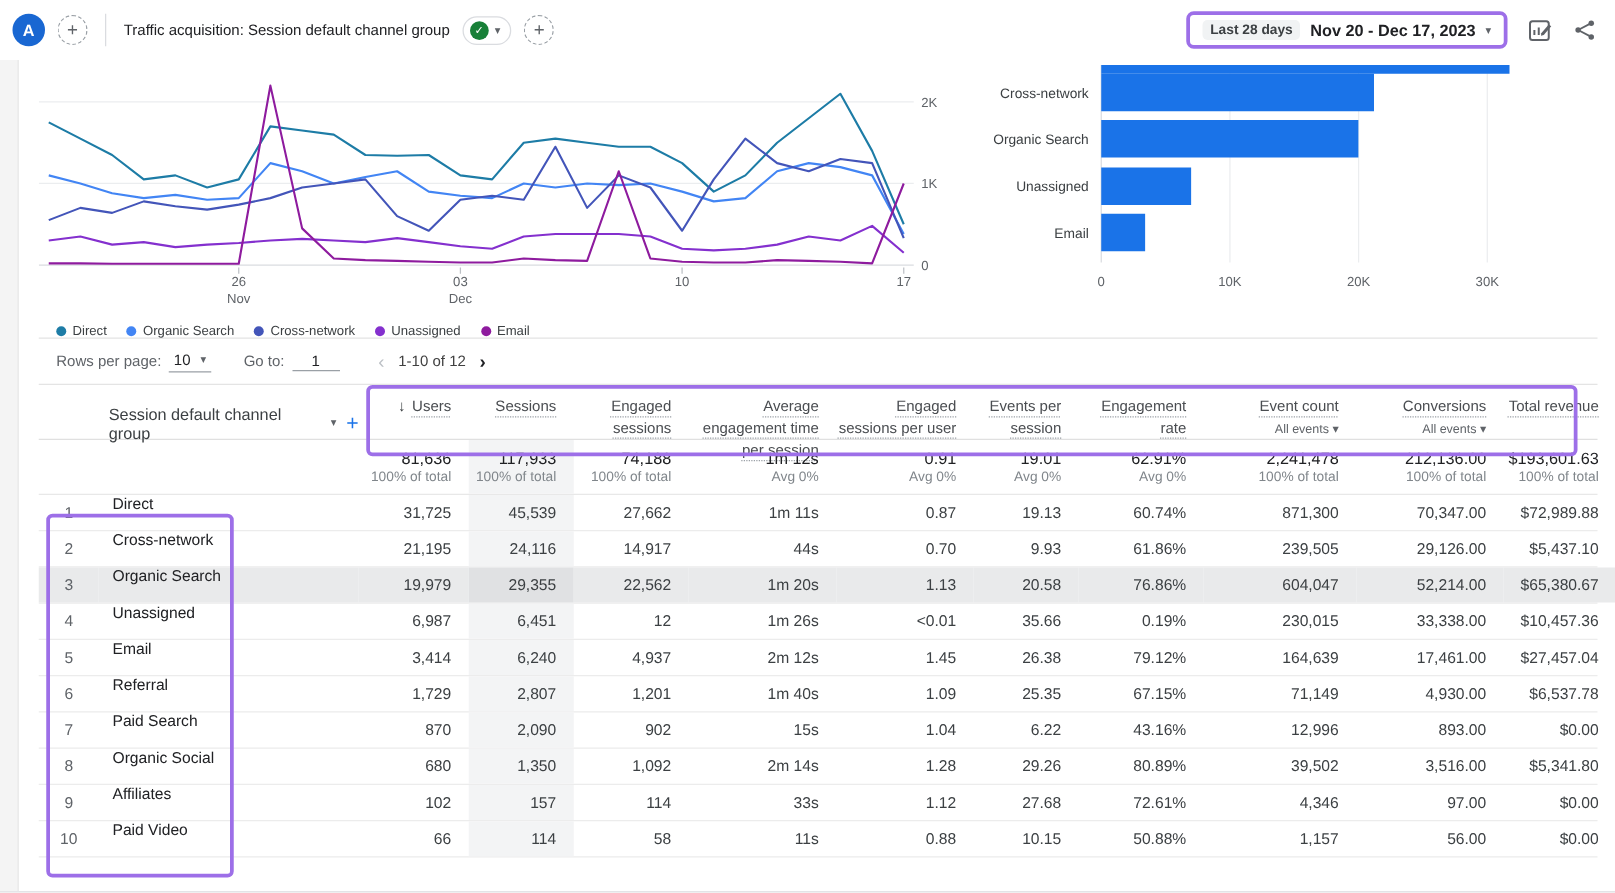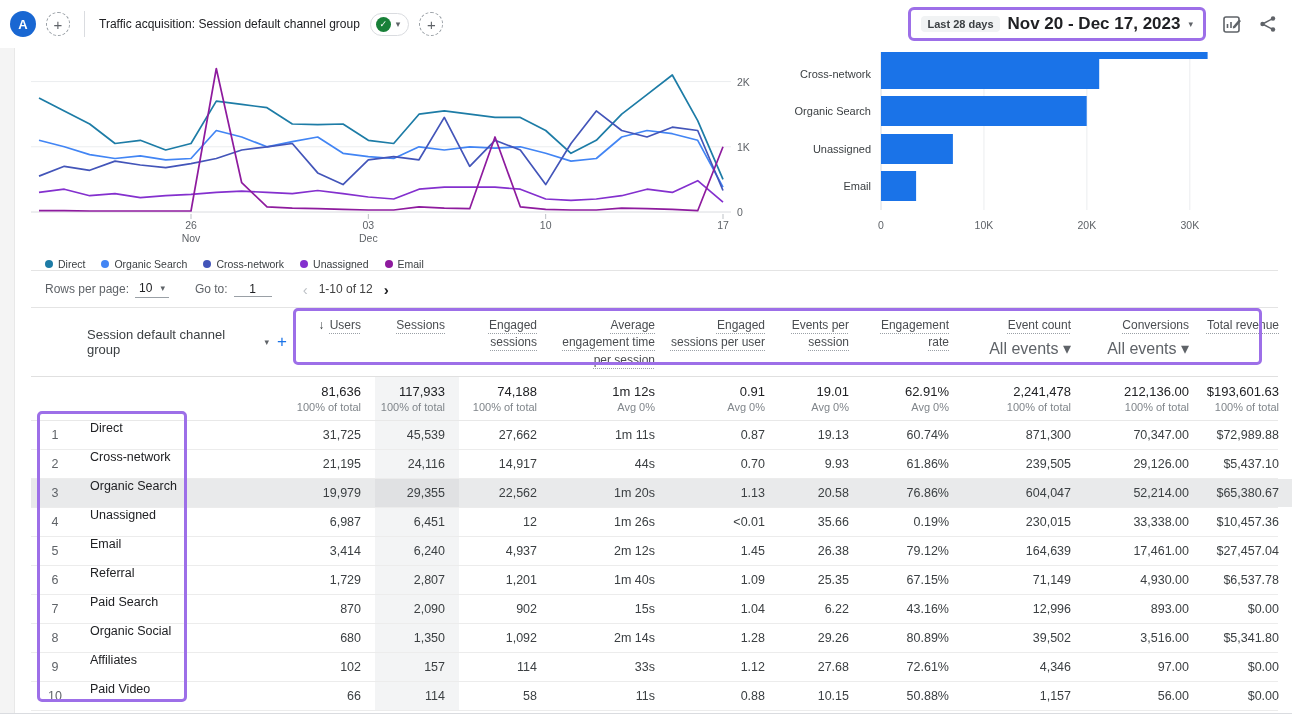--- a/index.html
+++ b/index.html
@@ -12,21 +12,21 @@
   .avatar { width:26px; height:26px; border-radius:50%; background:#1967d2; color:#fff; font-size:13px; font-weight:bold; display:flex; align-items:center; justify-content:center; cursor:pointer; }
   .dashed-plus { width:24px; height:24px; border-radius:50%; border:1px dashed #9aa0a6; color:#5f6368; font-size:15px; display:flex; align-items:center; justify-content:center; cursor:pointer; }
   .vdiv { width:1px; height:26px; background:#dadce0; margin:0 4px; }
   h1 { font-size:12px; font-weight:400; color:#202124; white-space:nowrap; }
   .badge { display:flex; align-items:center; gap:5px; border:1px solid #dadce0; border-radius:14px; padding:3px 8px 3px 5px; cursor:pointer; }
   .badge .chk { width:15px; height:15px; border-radius:50%; background:#188038; color:#fff; font-size:9px; display:flex; align-items:center; justify-content:center; }
   .caret { font-size:9px; color:#5f6368; }
   .hdr-right { display:flex; align-items:center; gap:16px; }
   .date-range { display:flex; align-items:center; gap:8px; border:3px solid #9d6fe8; border-radius:6px; padding:4px 10px; cursor:pointer; }
   .date-range .chip { background:#f1f3f4; border-radius:4px; padding:2px 6px; font-size:11px; font-weight:bold; color:#3c4043; }
-  .date-range .dates { font-size:17px; font-weight:bold; color:#202124; }
+  .date-range .dates { font-size:13px; font-weight:bold; color:#202124; }
   .icon-btn { color:#5f6368; cursor:pointer; display:flex; }
 
   
   .charts { display:flex; justify-content:space-between; padding:4px 14px 0 16px; height:222px; }
   .line-wrap { width:740px; }
   .legend { display:flex; gap:16px; padding:6px 0 0 14px; }
   .legend-item { display:flex; align-items:center; gap:5px; font-size:10.5px; color:#3c4043; }
   .legend-dot { width:8px; height:8px; border-radius:50%; }
   .bar-wrap { width:502px; }
   svg text { font-family:"Liberation Sans","DejaVu Sans",sans-serif; }
@@ -42,27 +42,27 @@
   .pager input { width:38px; border:none; border-bottom:1px solid #9aa0a6; text-align:center; font-size:12px; color:#202124; outline:none; font-family:inherit; }
   .chev { font-size:15px; padding:0 5px; cursor:pointer; }
   .chev.disabled { color:#bdc1c6; }
   .chev.on { color:#202124; font-weight:bold; }
   .range-lbl { color:#404040; }
 
   
   .table { position:relative; margin:0 14px 0 16px; }
   .trow { display:grid; grid-template-columns:48px 208px 88px 84px 92px 118px 110px 84px 100px 122px 118px 90px; align-items:stretch; }
   .trow .c { display:flex; flex-direction:column; justify-content:center; align-items:flex-end; padding-right:14px; font-size:12.5px; color:#3c4043; }
-  .thead { height:69px; border-bottom:1px solid #e0e0e0; }
+  .thead { height:44px; border-bottom:1px solid #e0e0e0; }
   .thead .dim { grid-column:1 / span 2; display:flex; align-items:center; padding-left:56px; gap:8px; font-size:13px; color:#3c4043; }
   .thead .dim .plus { color:#1a73e8; font-size:17px; cursor:pointer; }
   .thead .c { justify-content:flex-start; padding-top:9px; font-size:12px; color:#4a4d51; text-align:right; line-height:1.45; }
   .hlbl { text-decoration:underline dotted 1px #9aa0a6; text-underline-offset:4px; cursor:pointer; }
   .sort-arrow { color:#3c4043; margin-right:2px; }
-  .colfilter { font-size:16px; color:#5f6368; margin-top:3px; cursor:pointer; }
+  .colfilter { font-size:10px; color:#5f6368; margin-top:3px; cursor:pointer; }
   .totals { height:44px; border-bottom:1px solid #e8e8e8; }
   .totals .val { font-size:13px; color:#202124; }
   .totals .sub { font-size:11px; color:#80868b; margin-top:2px; }
   .drow { height:29px; border-bottom:1px solid #ececec; }
   .drow .num { align-items:center; justify-content:center; padding:0; color:#5f6368; flex-direction:row; }
   .drow .chan { align-items:flex-start; padding-left:11px; color:#202124; flex-direction:row; justify-content:flex-start; }
   .c.sess { background:#f3f4f5; }
   .drow.hl .c { background:#e9eaeb; }
   .drow.hl .c.sess { background:#e0e1e3; }
   .hl-box { position:absolute; border:3px solid #9d6fe8; border-radius:5px; pointer-events:none; }

